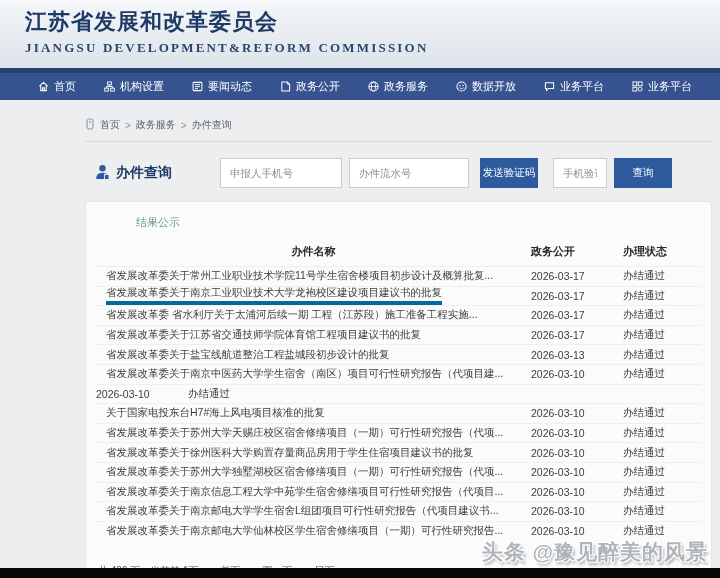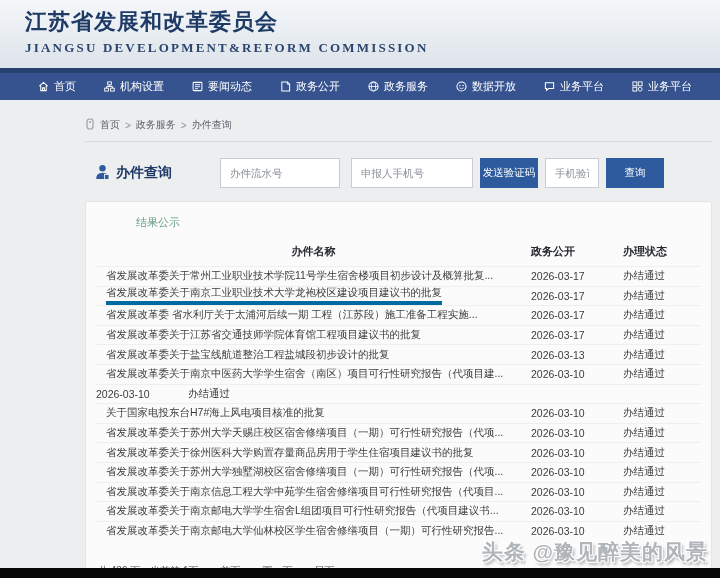--- a/index.html
+++ b/index.html
@@ -29,21 +29,21 @@
 
   
   .qform { margin:16px 0 0 95px; display:flex; align-items:center; height:30px; }
   .qform-title { display:flex; align-items:center; gap:6px; font-size:14px; font-weight:bold; color:#1e3a66; margin-right:48px; }
   .tbox { height:30px; background:#fff; border:1px solid #c9ccd1; font-size:10.5px; color:#333; padding:0 9px; outline:none; }
   .tbox::placeholder { color:#8a9098; }
   .tbox.serial { width:120px; margin-right:11px; }
   .tbox.phone { width:122px; margin-right:7px; }
   .tbox.code { width:54px; margin-right:7px; text-align:center; }
   .btn-blue { height:30px; background:#2e5a9e; color:#fff; border:none; font-size:10.5px; cursor:pointer; }
-  .btn-send { width:58px; margin-right:7px; }
+  .btn-send { width:58px; margin-right:15px; }
   .btn-query { width:58px; }
 
   
   .card { margin:13px 0 0 85px; width:627px; background:#fbfbfc; border:1px solid #e2e4e8; border-radius:3px; padding:11px 10px 10px 10px; }
   .section-title { font-size:11px; color:#69a183; margin:2px 0 10px 40px; }
   .thead { display:flex; align-items:center; font-size:11px; font-weight:bold; color:#26292e; padding:4px 0 7px 0;margin-top:8px; }
   .col-name { flex:1; padding-left:10px; overflow:hidden; white-space:nowrap; }
   .thead .col-name { text-align:center; padding-left:0; }
   .col-date { width:92px; flex:none; }
   .col-status { width:78px; flex:none; }
@@ -168,22 +168,22 @@
 
 <div class="qform">
   <div class="qform-title">
     <span><svg width="15" height="16" viewBox="0 0 15 16">
           <circle cx="7.5" cy="4.2" r="3.2" fill="#2e5a9e"></circle>
           <path d="M1.2 15 Q1.2 8.8 7.5 8.8 Q13.8 8.8 13.8 15 Z" fill="#2e5a9e"></path>
           <rect x="9.5" y="10.5" width="4.5" height="5" fill="#2e5a9e" stroke="#fff" stroke-width="0.8"></rect>
         </svg></span>
     <span>办件查询</span>
   </div>
+  <input class="tbox phone" type="text" placeholder="申报人手机号" style="">
   <input class="tbox serial" type="text" placeholder="办件流水号" style="">
-  <input class="tbox phone" type="text" placeholder="申报人手机号" style="">
   <button class="btn-blue btn-send">发送验证码</button>
   <input class="tbox code" type="text" placeholder="手机验证码" style="">
   <button class="btn-blue btn-query">查询</button>
 </div>
 
 <div class="card">
   <div class="section-title">结果公示</div>
   <div class="thead">
     <div class="col-name">办件名称</div>
     <div class="col-date">政务公开</div>

